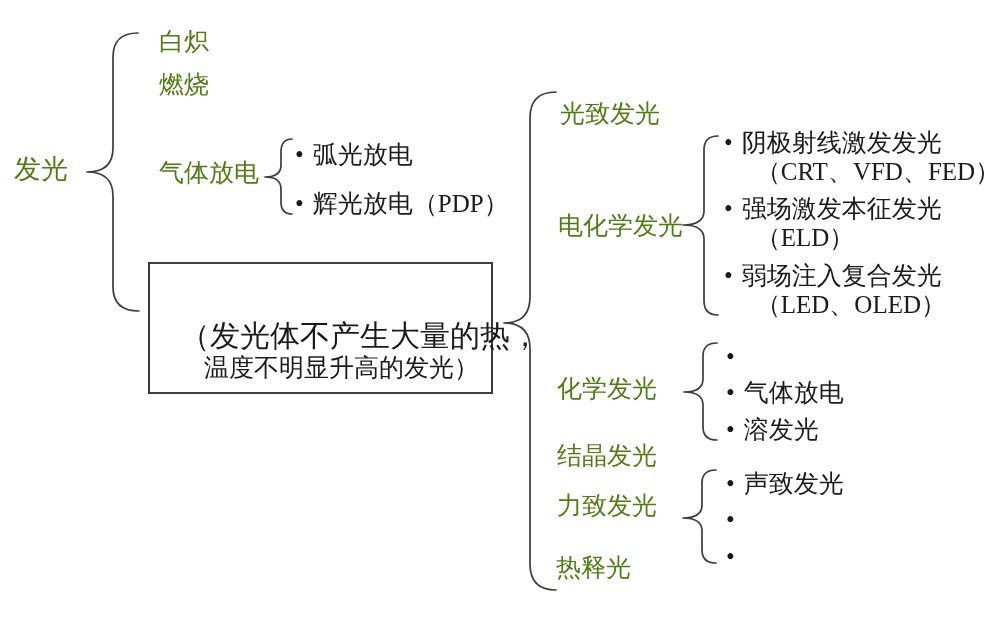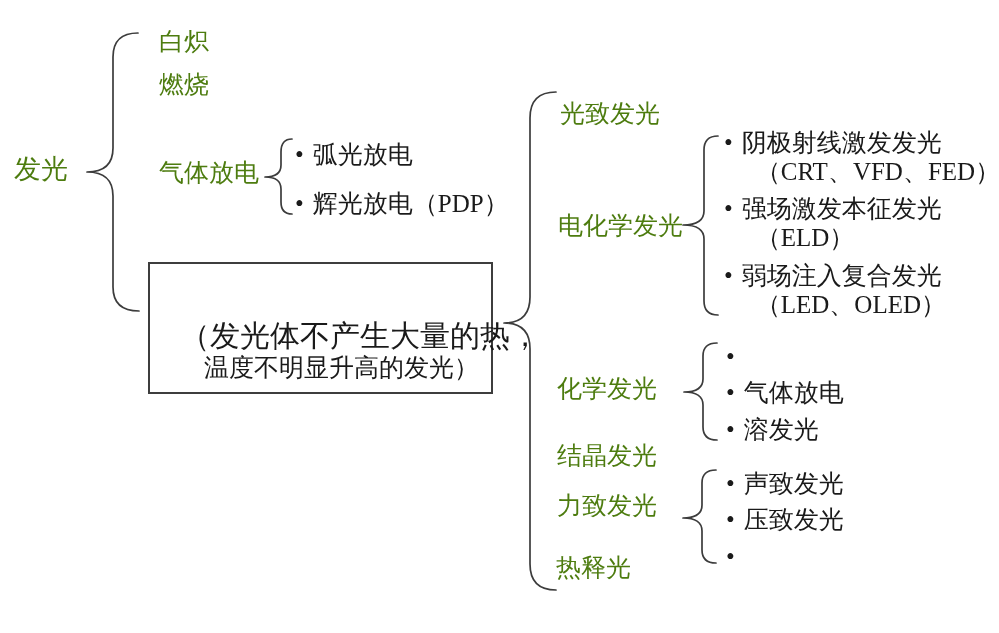--- a/index.html
+++ b/index.html
@@ -164,19 +164,18 @@
     <span class="bullet">•</span>
     <span class="bi-label">溶发光</span>
   </div>
 
   <div class="bullet-item" style="left:726px; top:469px">
     <span class="bullet">•</span>
     <span class="bi-label">声致发光</span>
   </div>
   <div class="bullet-item" style="left:726px; top:505px">
     <span class="bullet">•</span>
-    <span class="bi-label">压致发光</span>
   </div>
   <div class="bullet-item" style="left:726px; top:542px">
     <span class="bullet">•</span>
   </div>
 
 </div>
 
 </body></html>

